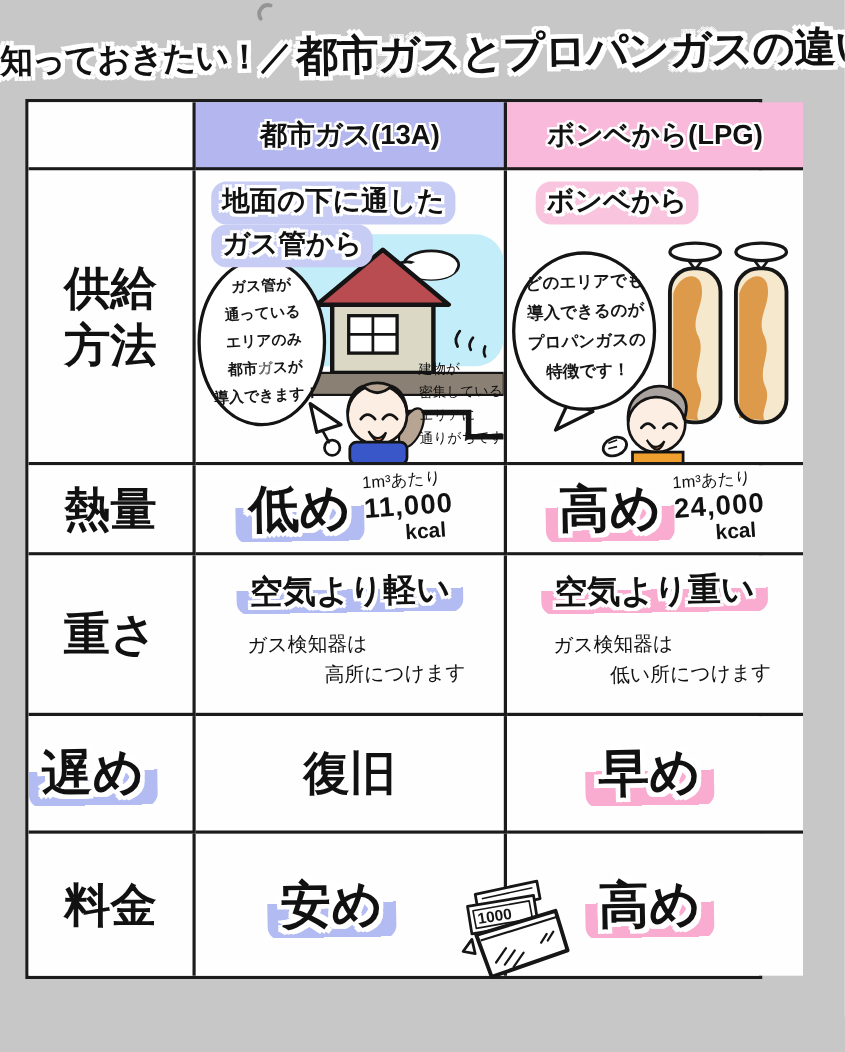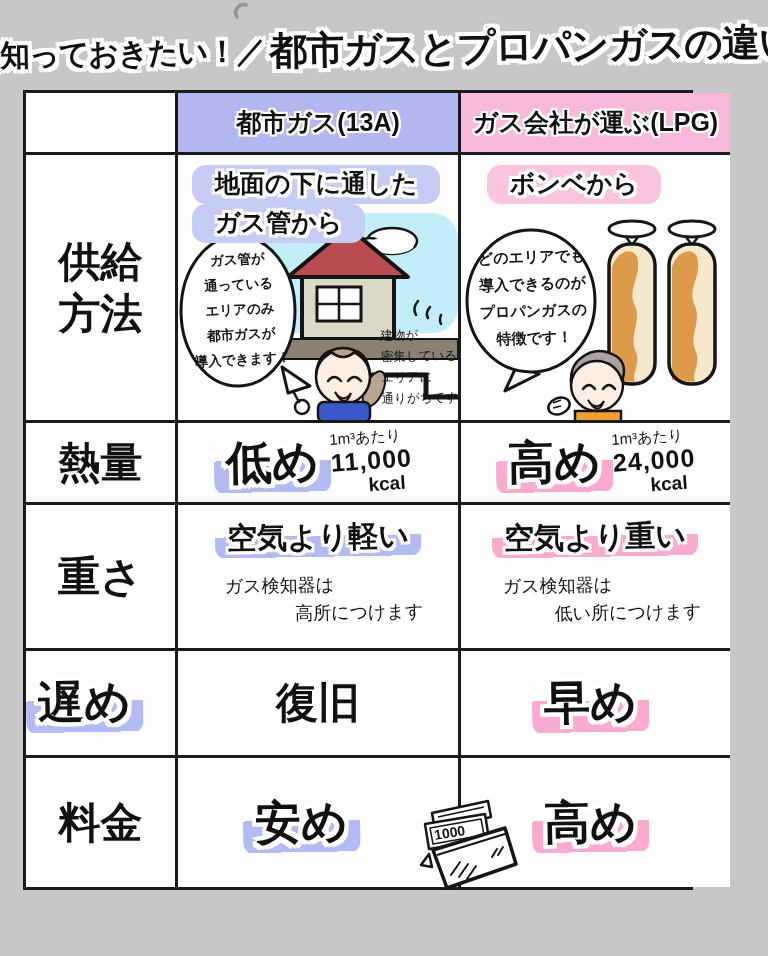--- a/index.html
+++ b/index.html
@@ -30,21 +30,21 @@
   .r6{border-bottom:none;}
 
   .hdr{display:flex;align-items:center;justify-content:center;font-size:25px;font-weight:bold;}
   .hdr-city{background:#b3b6ef;}
   .hdr-propane{background:#f9b9da;}
 
   .lbl{display:flex;align-items:center;justify-content:center;font-size:42px;font-weight:bold;}
   .wrap2{width:2em;line-height:1.22;}
 
   
-  .pill{display:inline-block;border-radius:14px;padding:1px 23px 3px;}
+  .pill{display:inline-block;border-radius:14px;padding:1px 10px 3px;}
   .pill-c{background:#c7ccf5;}
   .pill-p{background:#f9c4de;}
   .mk{display:inline-block;padding:0 12px;border-radius:12px;transform:rotate(-1deg);}
   .mk-c{background:linear-gradient(180deg,rgba(0,0,0,0) 46%,#b2bbf2 46%,#b2bbf2 97%,rgba(0,0,0,0) 97%);}
   .mk-p{background:linear-gradient(180deg,rgba(0,0,0,0) 46%,#f9abd0 46%,#f9abd0 97%,rgba(0,0,0,0) 97%);}
 
   
   .ill{position:absolute;inset:0;z-index:1;}
   .cap{position:absolute;z-index:3;font-size:25px;font-weight:bold;line-height:1.4;}
   .cap-city{left:14px;top:10px;}
@@ -90,21 +90,21 @@
     <span class="t2 o4">都市ガスとプロパンガスの違い</span>
   </div>
 
   <div class="table">
 
     <div class="cell"></div>
     <div class="cell hdr hdr-city">
       <span class="o2">都市ガス(13A)</span>
     </div>
     <div class="cell c3 hdr hdr-propane">
-      <span class="o2">ガス会社が運ぶ(LPG)</span>
+      <span class="o2">ボンベから(LPG)</span>
     </div>
 
     <div class="cell lbl">
       <span class="wrap2">供給方法</span>
     </div>
 
     <div class="cell">
       <svg class="ill" width="280" height="265" viewBox="0 0 280 265">
         <rect x="70" y="58" width="210" height="120" rx="26" fill="#c3edf8"></rect>
         <g>

